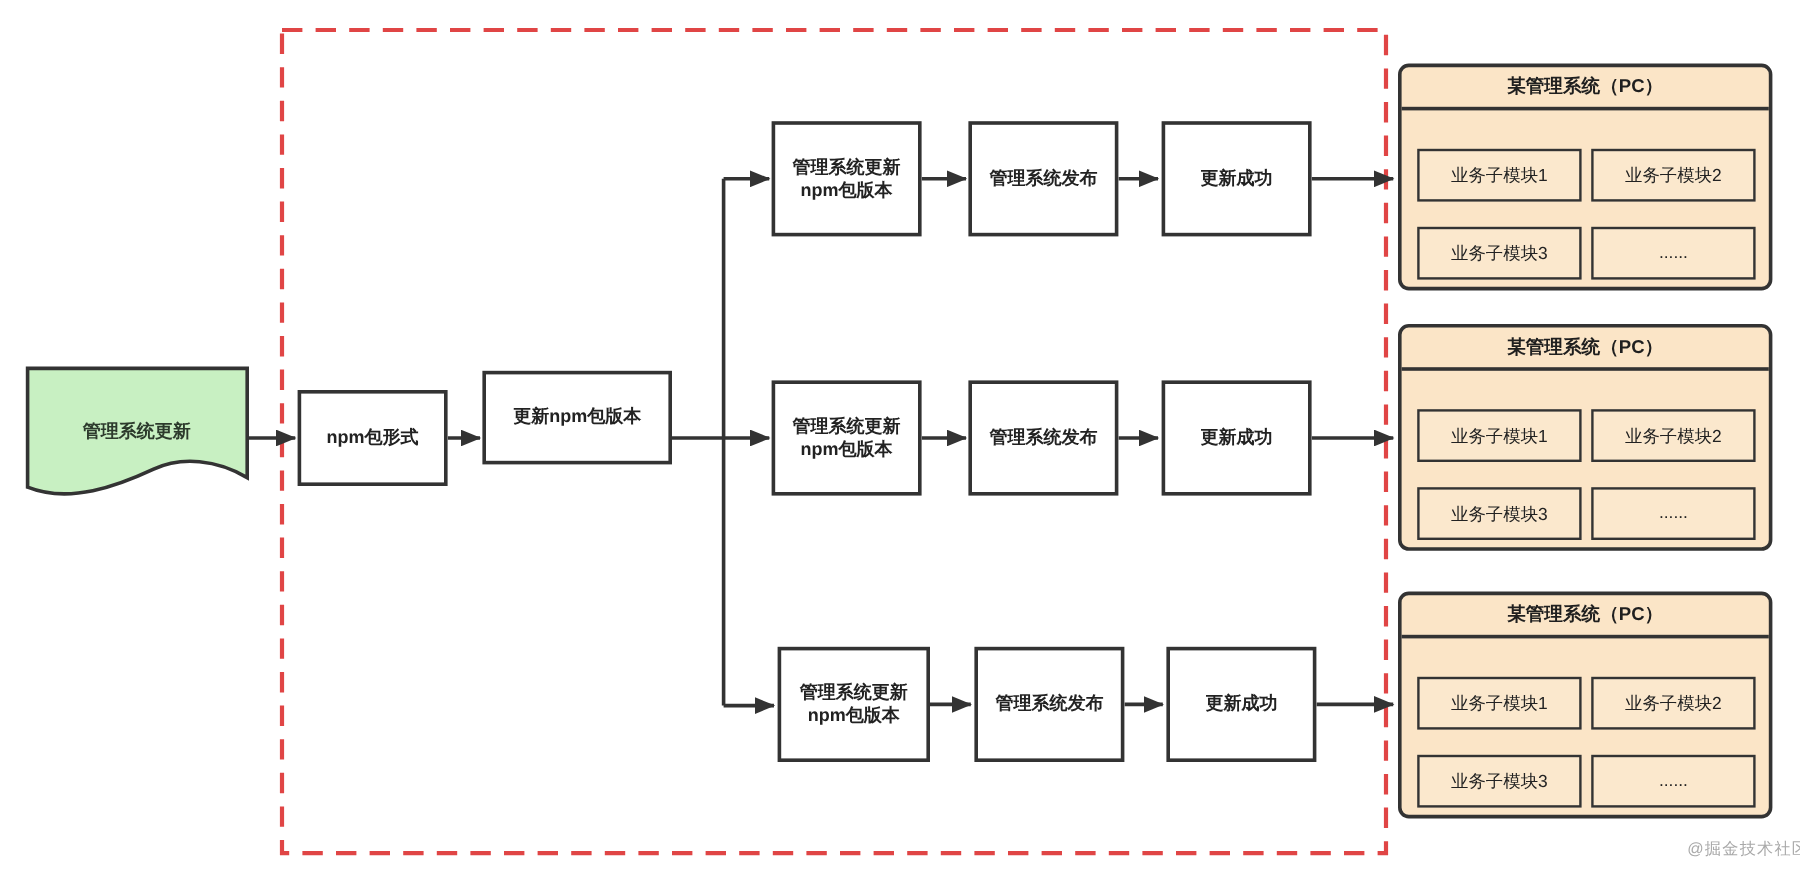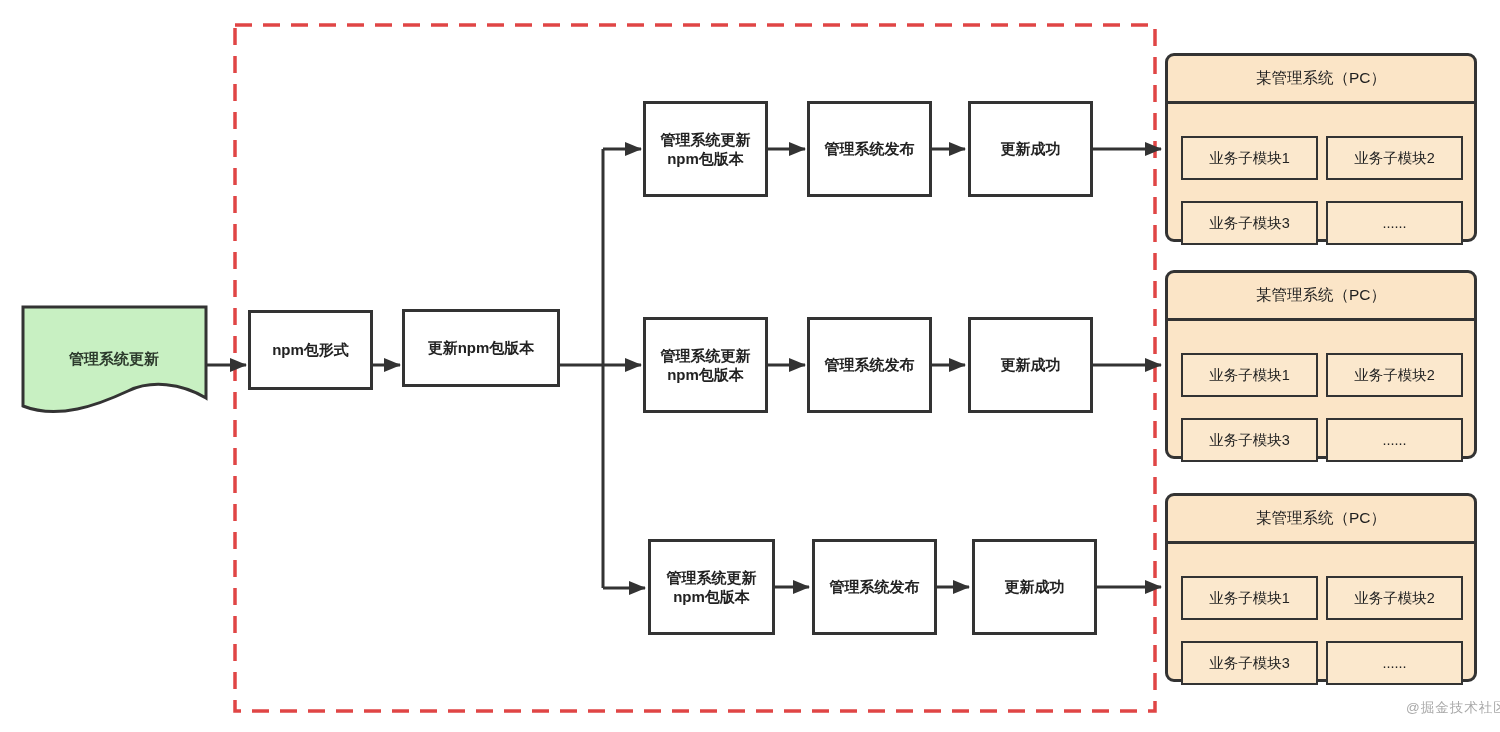--- a/index.html
+++ b/index.html
@@ -33,24 +33,24 @@
     position:absolute;
     box-sizing:border-box;
     width:312px;height:189px;
     background:#fbe5c7;
     border:3px solid #333333;
     border-radius:9px;
     z-index:2;
   }
   .panel-header{
     box-sizing:border-box;
-    height:48px;
+    height:36px;
     border-bottom:3px solid #333333;
     display:flex;align-items:center;justify-content:center;
-    font-weight:400;font-size:15.5px;color:#1f1f1f;
+    font-weight:700;font-size:15.5px;color:#1f1f1f;
   }
   .panel-body{
     box-sizing:border-box;
     padding:32px 0 0 13px;
     display:grid;
     grid-template-columns:137px 137px;
     grid-auto-rows:44px;
     column-gap:8px;
     row-gap:21px;
   }
@@ -105,21 +105,21 @@
       <line x1="1093" y1="365" x2="1161" y2="365" marker-end="url(#ah)"></line>
 
       <line x1="775" y1="587" x2="809" y2="587" marker-end="url(#ah)"></line>
       <line x1="937" y1="587" x2="969" y2="587" marker-end="url(#ah)"></line>
       <line x1="1097" y1="587" x2="1161" y2="587" marker-end="url(#ah)"></line>
     </g>
   </svg>
 
   <div class="doc-label" style="left:30px;top:330px;width:168px;height:58px;">管理系统更新</div>
 
-  <div class="node" style="left:248px;top:310px;width:125px;height:80px;">npm包形式</div>
+  <div class="node" style="left:248px;top:325px;width:125px;height:80px;">npm包形式</div>
   <div class="node" style="left:402px;top:309px;width:158px;height:78px;">更新npm包版本</div>
 
   <div class="node" style="left:643px;top:101px;width:125px;height:96px;">管理系统更新
 npm包版本</div>
   <div class="node" style="left:807px;top:101px;width:125px;height:96px;">管理系统发布</div>
   <div class="node" style="left:968px;top:101px;width:125px;height:96px;">更新成功</div>
 
   <div class="node" style="left:643px;top:317px;width:125px;height:96px;">管理系统更新
 npm包版本</div>
   <div class="node" style="left:807px;top:317px;width:125px;height:96px;">管理系统发布</div>

